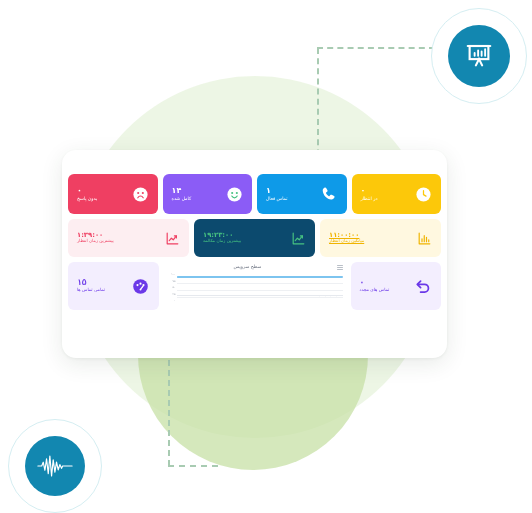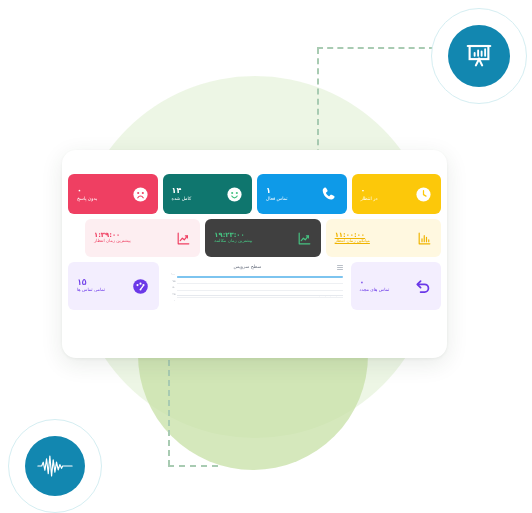--- a/index.html
+++ b/index.html
@@ -85,29 +85,29 @@
   .tile.solid{color:#ffffff;}
   .tile .txt{
     display:flex;flex-direction:column;align-items:flex-end;
     line-height:1.12;direction:rtl;
   }
   .tile .num{font-size:8px;font-weight:700;}
   .tile .lbl{font-size:4.6px;font-weight:400;white-space:nowrap;}
   .tile .ico{display:flex;align-items:center;justify-content:center;}
 
   .t-red{background:#ef3f62;}
-  .t-green{background:#0f766e;}
+  .t-green{background:#8b5cf6;}
   .t-blue{background:#0e9ae8;}
   .t-yellow{background:#fcc80a;}
 
   
   .tile.tint .num{font-size:6.4px;font-weight:700;}
   .tile.tint .lbl{font-size:4.3px;font-weight:400;}
-  .t-red-t{background:#fdeef1;margin-left:17px;}   .t-red-t .num,.t-red-t .lbl{color:#ef3f62;}
-  .t-green-t{background:#404040;} .t-green-t .num,.t-green-t .lbl{color:#46c281;}
+  .t-red-t{background:#fdeef1;}   .t-red-t .num,.t-red-t .lbl{color:#ef3f62;}
+  .t-green-t{background:#0c4a6e;} .t-green-t .num,.t-green-t .lbl{color:#46c281;}
   .t-blue-t{background:#eaf6fd;}  .t-blue-t .num,.t-blue-t .lbl{color:#0e9ae8;}
   .t-yellow-t{background:#fff8e0;}.t-yellow-t .num,.t-yellow-t .lbl{color:#f0b400;text-decoration:underline;}
   .t-purple-t{background:#f3eefe;}.t-purple-t .num,.t-purple-t .lbl{color:#6b38e8;}
 
   .tile.tint .num{font-size:6.8px;}
   .row3 .tile .num{font-size:8px;font-family:Liberation Mono, monospace;}
   .row3 .tile .lbl{font-size:4.4px;}
 
   
   .chart-tile{

